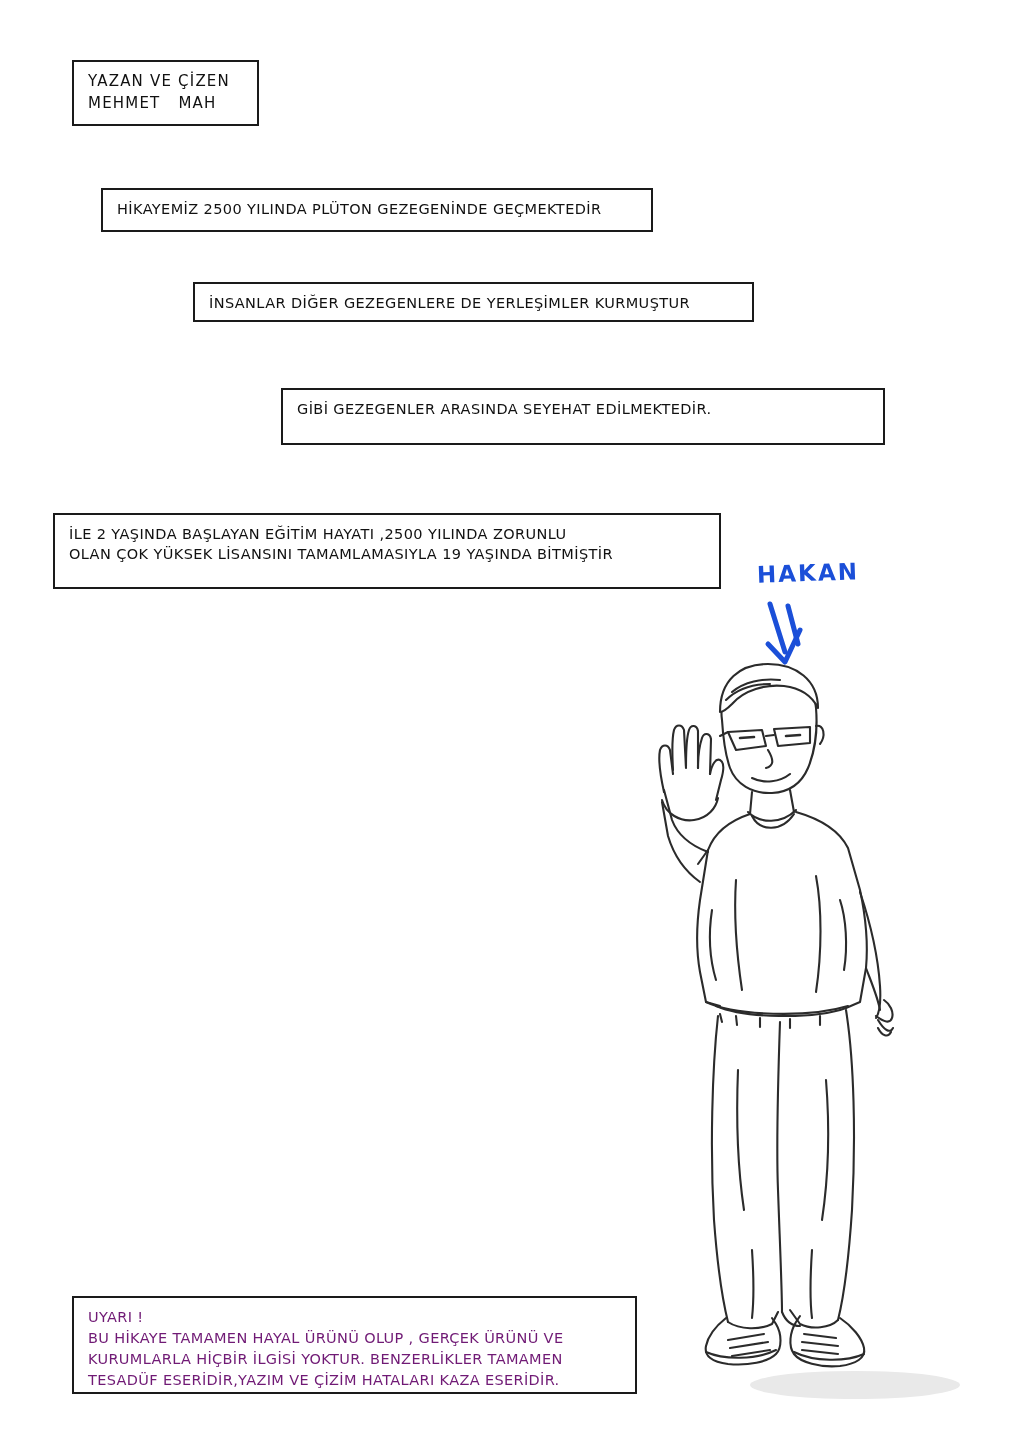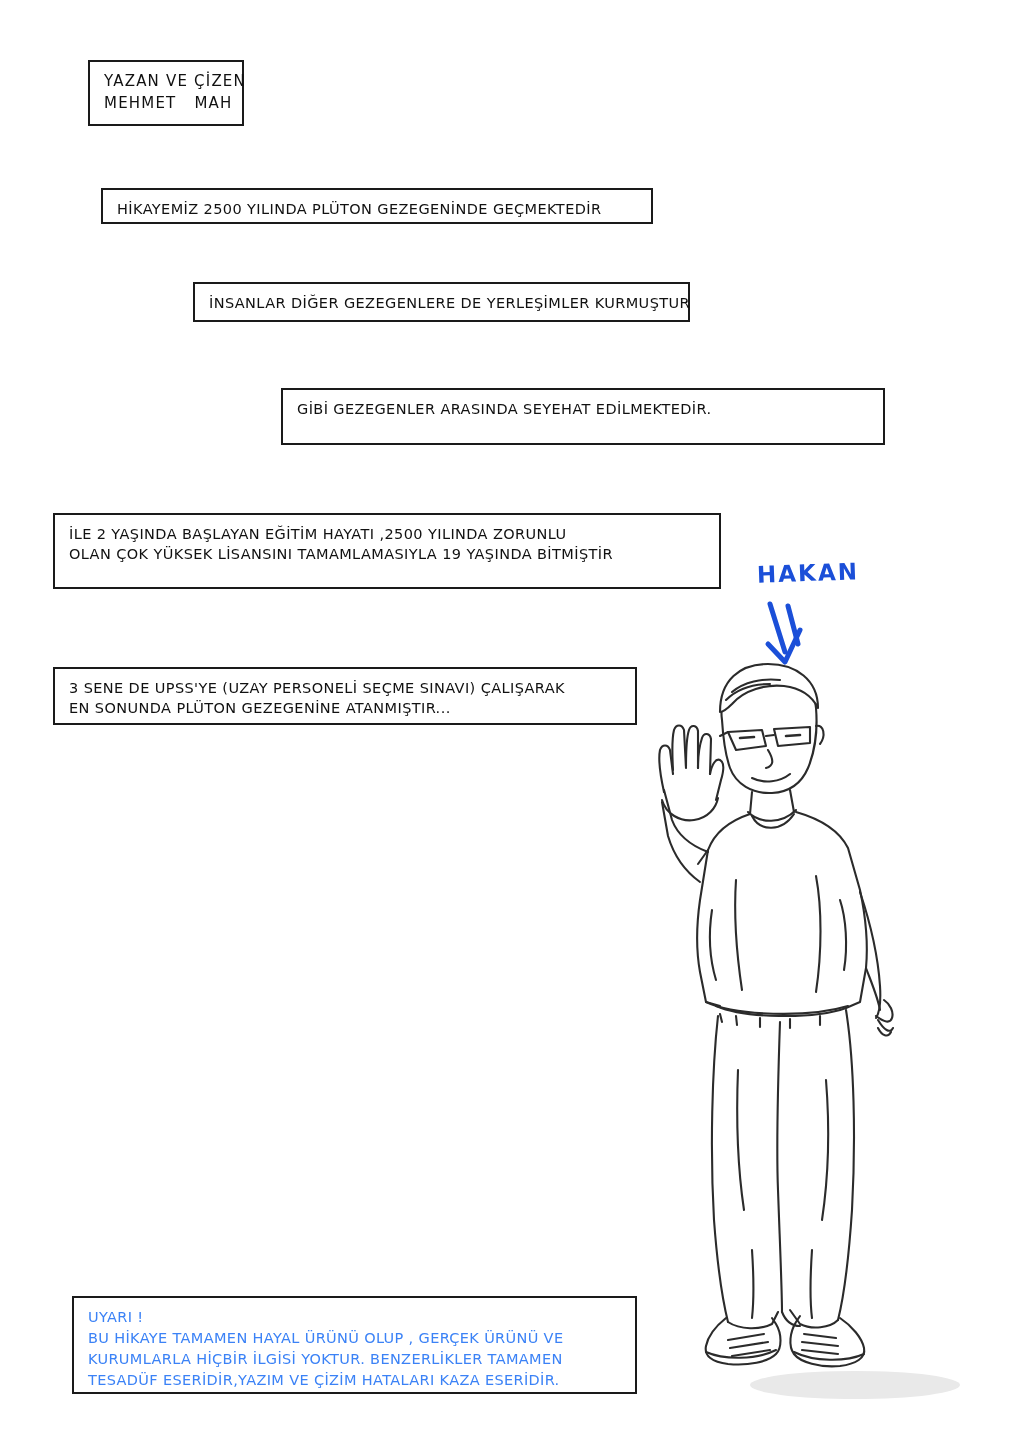--- a/index.html
+++ b/index.html
@@ -34,21 +34,21 @@
   }
   .panel.credits .line {
     letter-spacing: 1.2px;
     font-size: 15px;
     line-height: 1.45;
   }
   .panel.warning {
     border-color: #1a1a1a;
   }
   .panel.warning .line {
-    color: #3b82f6;
+    color: #701a75;
     font-size: 14.5px;
     letter-spacing: 0.35px;
     line-height: 1.45;
   }
   
   #char-label {
     position: absolute;
     left: 757px;
     top: 560px;
     color: #1b4fd8;
@@ -72,46 +72,42 @@
     width: 360px;
     height: 760px;
   }
   .nosel { user-select: none; }
 </style>
 </head>
 <body>
 
 <div id="page">
 
-  <div class="panel credits nosel" style="left:88px; top:60px; width:156px; height:66px;">
+  <div class="panel credits nosel" style="left:72px; top:60px; width:187px; height:66px;">
     <div class="line">YAZAN VE ÇİZEN</div>
     <div class="line">MEHMET   MAH</div>
   </div>
 
-  <div class="panel nosel" style="left:101px; top:188px; width:552px; height:36px;">
+  <div class="panel nosel" style="left:101px; top:188px; width:552px; height:44px;">
     <div class="line">HİKAYEMİZ 2500 YILINDA PLÜTON GEZEGENİNDE GEÇMEKTEDİR</div>
   </div>
 
-  <div class="panel nosel" style="left:193px; top:282px; width:497px; height:40px;">
+  <div class="panel nosel" style="left:193px; top:282px; width:561px; height:40px;">
     <div class="line">İNSANLAR DİĞER GEZEGENLERE DE YERLEŞİMLER KURMUŞTUR</div>
   </div>
 
   <div class="panel nosel" style="left:281px; top:388px; width:604px; height:57px;">
     <div class="line">GİBİ GEZEGENLER ARASINDA SEYEHAT EDİLMEKTEDİR.</div>
   </div>
 
   <div class="panel nosel" style="left:53px; top:513px; width:668px; height:76px;">
     <div class="line">İLE 2 YAŞINDA BAŞLAYAN EĞİTİM HAYATI ,2500 YILINDA ZORUNLU</div>
     <div class="line">OLAN ÇOK YÜKSEK LİSANSINI TAMAMLAMASIYLA 19 YAŞINDA BİTMİŞTİR</div>
   </div>
 
-  <div class="panel nosel" style="left:53px; top:667px; width:584px; height:58px;">
-    <div class="line">3 SENE DE UPSS'YE (UZAY PERSONELİ SEÇME SINAVI) ÇALIŞARAK</div>
-    <div class="line">EN SONUNDA PLÜTON GEZEGENİNE ATANMIŞTIR...</div>
-  </div>
 
   <div class="panel warning nosel" style="left:72px; top:1296px; width:565px; height:98px;">
     <div class="line">UYARI !</div>
     <div class="line">BU HİKAYE TAMAMEN HAYAL ÜRÜNÜ OLUP , GERÇEK ÜRÜNÜ VE</div>
     <div class="line">KURUMLARLA HİÇBİR İLGİSİ YOKTUR. BENZERLİKLER TAMAMEN</div>
     <div class="line">TESADÜF ESERİDİR,YAZIM VE ÇİZİM HATALARI KAZA ESERİDİR.</div>
   </div>
 
   <div id="char-label" class="nosel">HAKAN</div>
 

